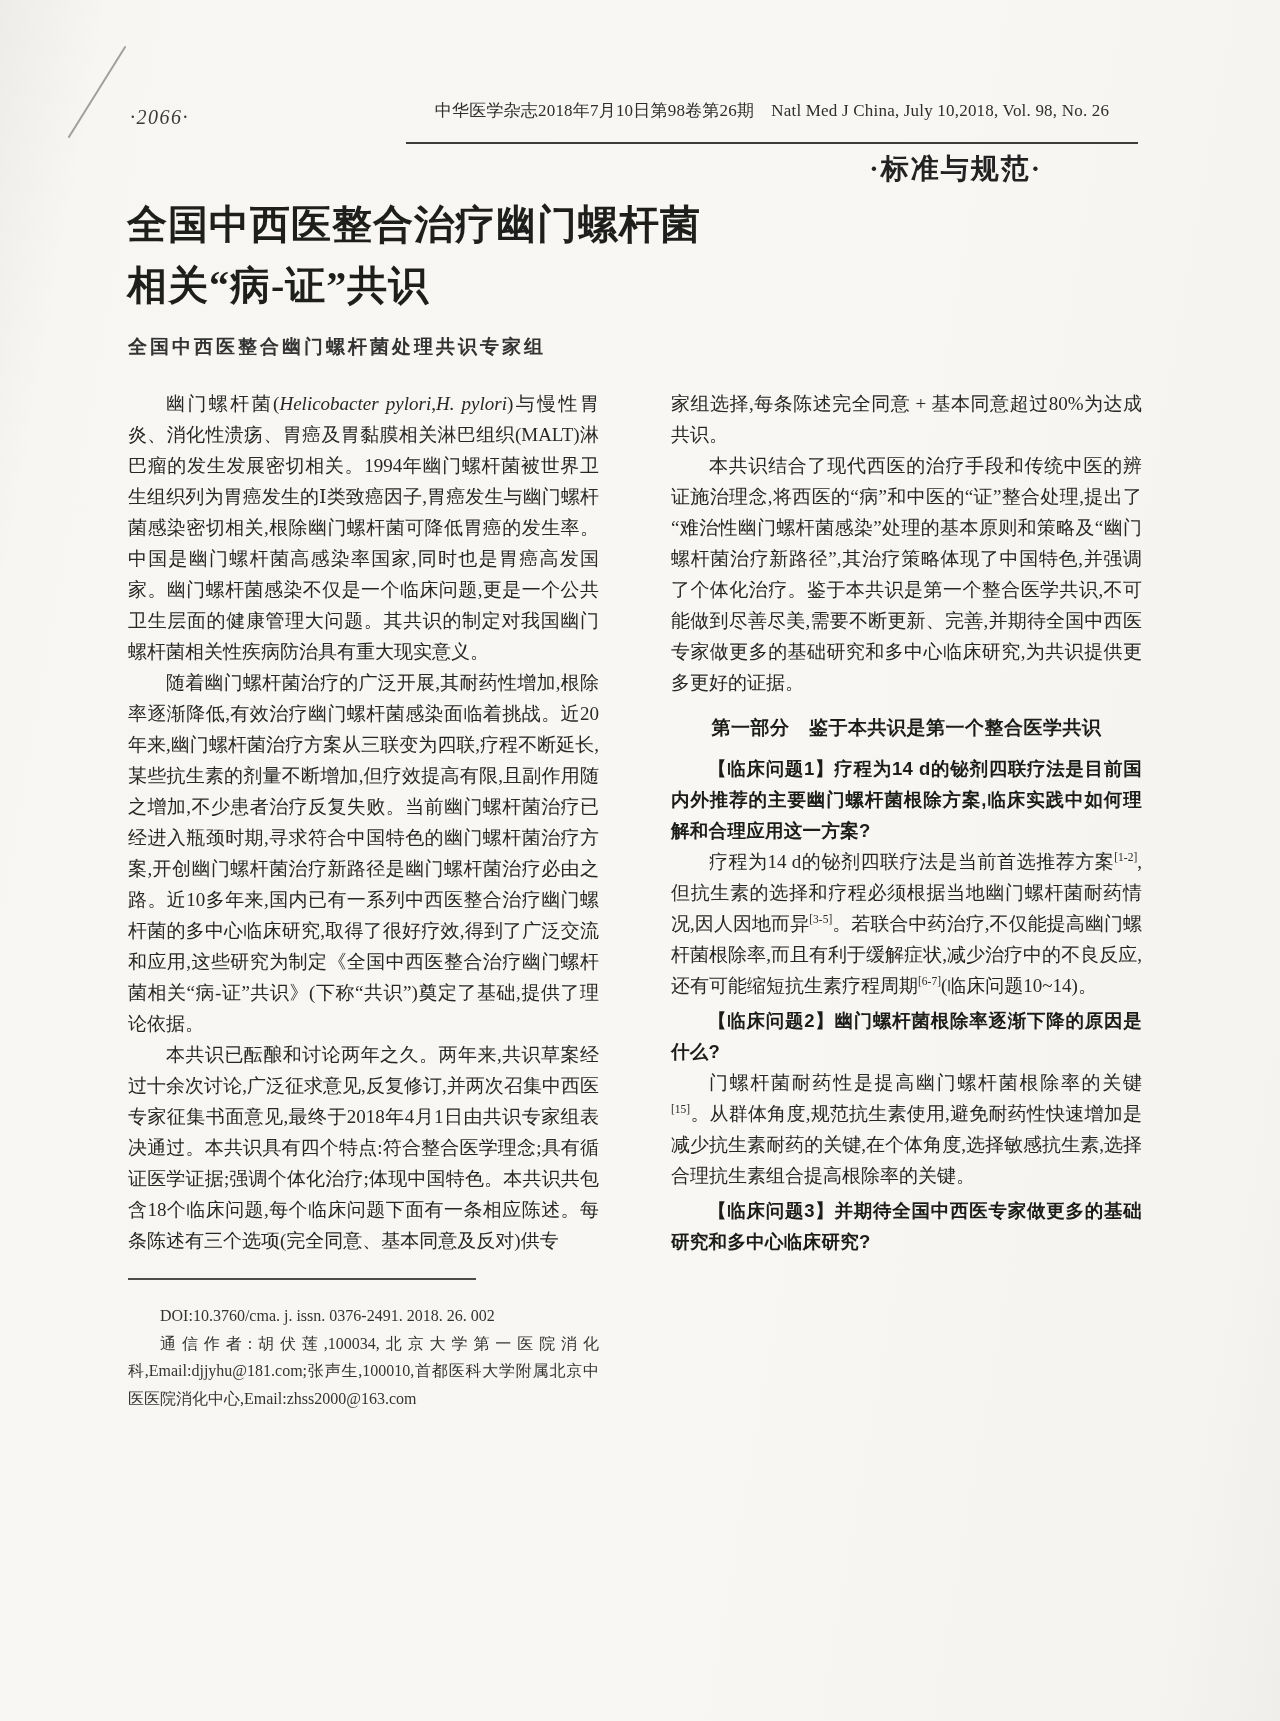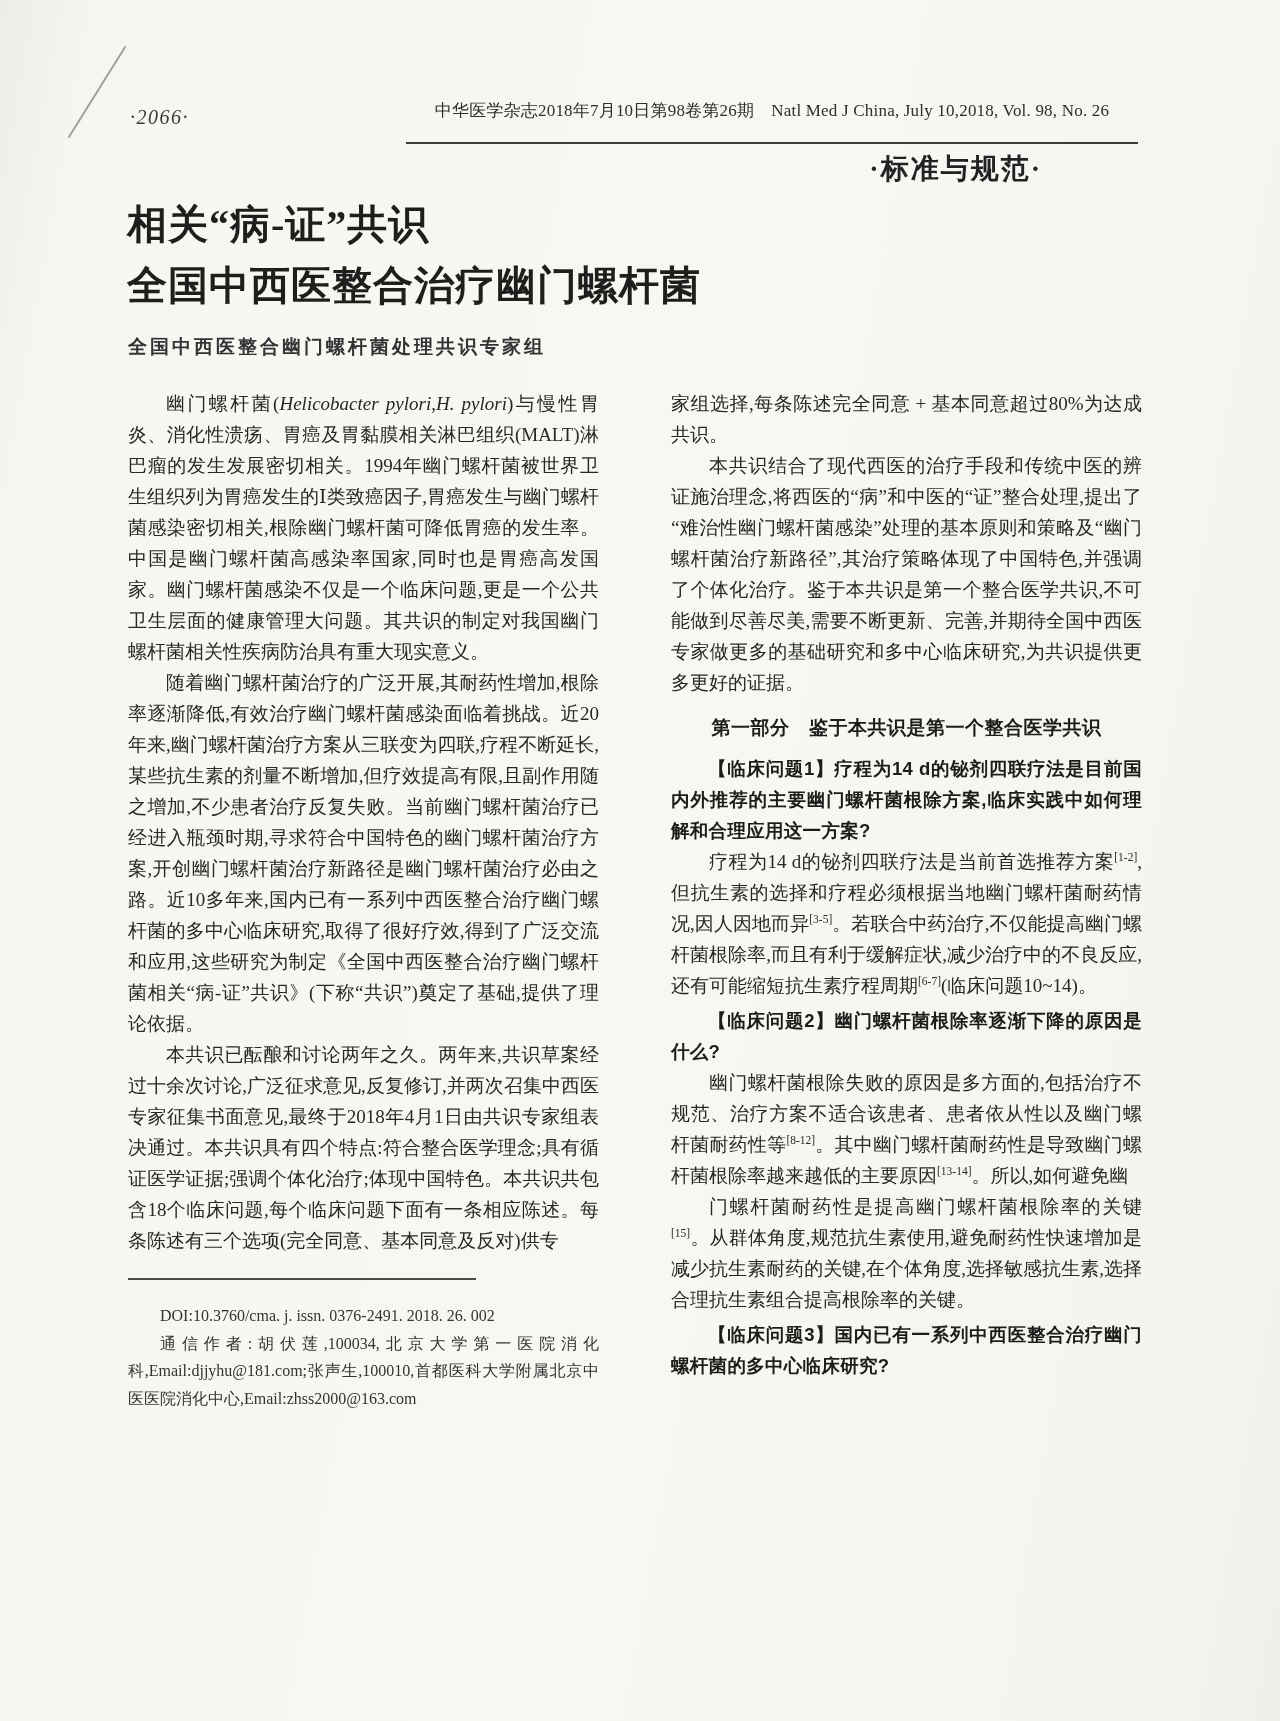--- a/index.html
+++ b/index.html
@@ -72,22 +72,22 @@
 
 <div class="page">
 
   <div class="scan-scratch"></div>
 
   <div class="page-number">·2066·</div>
   <div class="journal-citation">中华医学杂志2018年7月10日第98卷第26期　Natl Med J China, July 10,2018, Vol. 98, No. 26</div>
   <div class="section-tag">·标准与规范·</div>
 
   <div class="article-title">
+    <div>全国中西医整合治疗幽门螺杆菌</div>
     <div>相关“病-证”共识</div>
-    <div>全国中西医整合治疗幽门螺杆菌</div>
   </div>
   <div class="article-author">全国中西医整合幽门螺杆菌处理共识专家组</div>
 
   <div class="columns">
 
     <div class="col">
       <p><span>幽门螺杆菌(</span><i>Helicobacter pylori</i><span>,</span><i>H. pylori</i><span>)与慢性胃炎、消化性溃疡、胃癌及胃黏膜相关淋巴组织(MALT)淋巴瘤的发生发展密切相关。1994年幽门螺杆菌被世界卫生组织列为胃癌发生的Ⅰ类致癌因子,胃癌发生与幽门螺杆菌感染密切相关,根除幽门螺杆菌可降低胃癌的发生率。中国是幽门螺杆菌高感染率国家,同时也是胃癌高发国家。幽门螺杆菌感染不仅是一个临床问题,更是一个公共卫生层面的健康管理大问题。其共识的制定对我国幽门螺杆菌相关性疾病防治具有重大现实意义。</span></p>
       <p>随着幽门螺杆菌治疗的广泛开展,其耐药性增加,根除率逐渐降低,有效治疗幽门螺杆菌感染面临着挑战。近20年来,幽门螺杆菌治疗方案从三联变为四联,疗程不断延长,某些抗生素的剂量不断增加,但疗效提高有限,且副作用随之增加,不少患者治疗反复失败。当前幽门螺杆菌治疗已经进入瓶颈时期,寻求符合中国特色的幽门螺杆菌治疗方案,开创幽门螺杆菌治疗新路径是幽门螺杆菌治疗必由之路。近10多年来,国内已有一系列中西医整合治疗幽门螺杆菌的多中心临床研究,取得了很好疗效,得到了广泛交流和应用,这些研究为制定《全国中西医整合治疗幽门螺杆菌相关“病-证”共识》(下称“共识”)奠定了基础,提供了理论依据。</p>
       <p>本共识已酝酿和讨论两年之久。两年来,共识草案经过十余次讨论,广泛征求意见,反复修订,并两次召集中西医专家征集书面意见,最终于2018年4月1日由共识专家组表决通过。本共识具有四个特点:符合整合医学理念;具有循证医学证据;强调个体化治疗;体现中国特色。本共识共包含18个临床问题,每个临床问题下面有一条相应陈述。每条陈述有三个选项(完全同意、基本同意及反对)供专</p>
 
@@ -101,20 +101,19 @@
     <div class="col">
       <p class="no-indent">家组选择,每条陈述完全同意 + 基本同意超过80%为达成共识。</p>
       <p>本共识结合了现代西医的治疗手段和传统中医的辨证施治理念,将西医的“病”和中医的“证”整合处理,提出了“难治性幽门螺杆菌感染”处理的基本原则和策略及“幽门螺杆菌治疗新路径”,其治疗策略体现了中国特色,并强调了个体化治疗。鉴于本共识是第一个整合医学共识,不可能做到尽善尽美,需要不断更新、完善,并期待全国中西医专家做更多的基础研究和多中心临床研究,为共识提供更多更好的证据。</p>
 
       <p class="part-heading">第一部分　鉴于本共识是第一个整合医学共识</p>
 
       <p class="question">【临床问题1】疗程为14 d的铋剂四联疗法是目前国内外推荐的主要幽门螺杆菌根除方案,临床实践中如何理解和合理应用这一方案?</p>
       <p><span>疗程为14 d的铋剂四联疗法是当前首选推荐方案</span><sup>[1-2]</sup><span>,但抗生素的选择和疗程必须根据当地幽门螺杆菌耐药情况,因人因地而异</span><sup>[3-5]</sup><span>。若联合中药治疗,不仅能提高幽门螺杆菌根除率,而且有利于缓解症状,减少治疗中的不良反应,还有可能缩短抗生素疗程周期</span><sup>[6-7]</sup><span>(临床问题10~14)。</span></p>
 
       <p class="question">【临床问题2】幽门螺杆菌根除率逐渐下降的原因是什么?</p>
-      <p><span>幽门螺杆菌根除失败的原因是多方面的,包括治疗不规范、治疗方案不适合该患者、患者依从性以及幽门螺杆菌耐药性等</span><sup>[8-12]</sup><span>。其中幽门螺杆菌耐药性是导致幽门螺杆菌根除率越来越低的主要原因</span><sup>[13-14]</sup><span>。所以,如何避免幽</span></p>
       <p><span>门螺杆菌耐药性是提高幽门螺杆菌根除率的关键</span><sup>[15]</sup><span>。从群体角度,规范抗生素使用,避免耐药性快速增加是减少抗生素耐药的关键,在个体角度,选择敏感抗生素,选择合理抗生素组合提高根除率的关键。</span></p>
 
-      <p class="question">【临床问题3】国内已有一系列中西医整合治疗幽门螺杆菌的多中心临床研究?</p>
+      <p class="question">【临床问题3】并期待全国中西医专家做更多的基础研究和多中心临床研究?</p>
     </div>
 
   </div>
 </div>
 
 </body></html>

